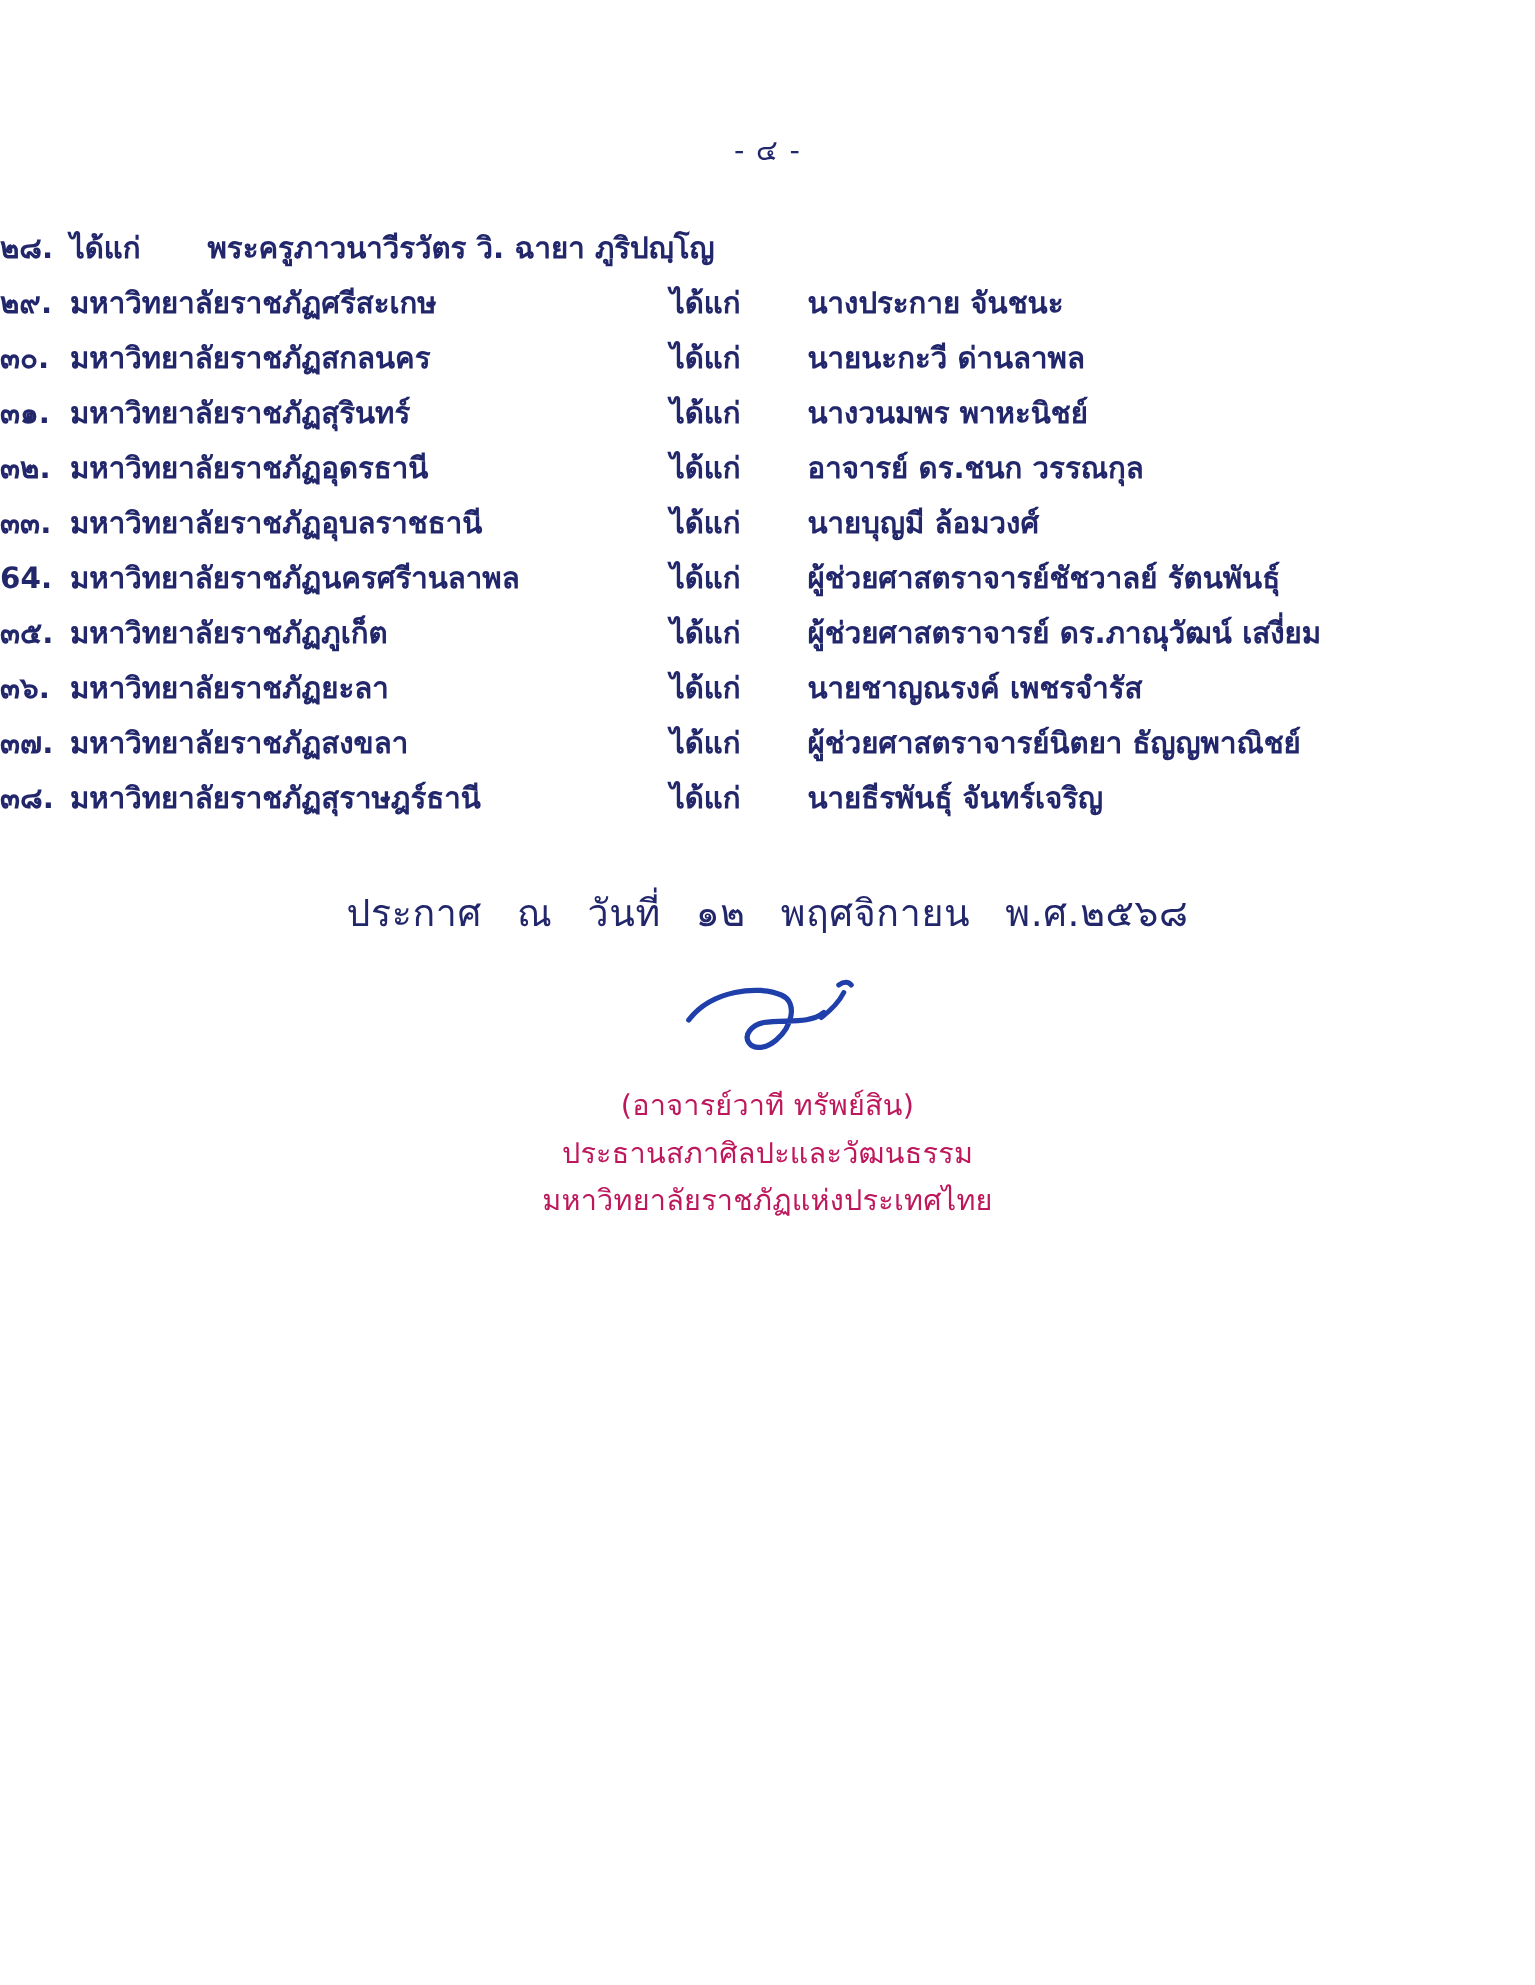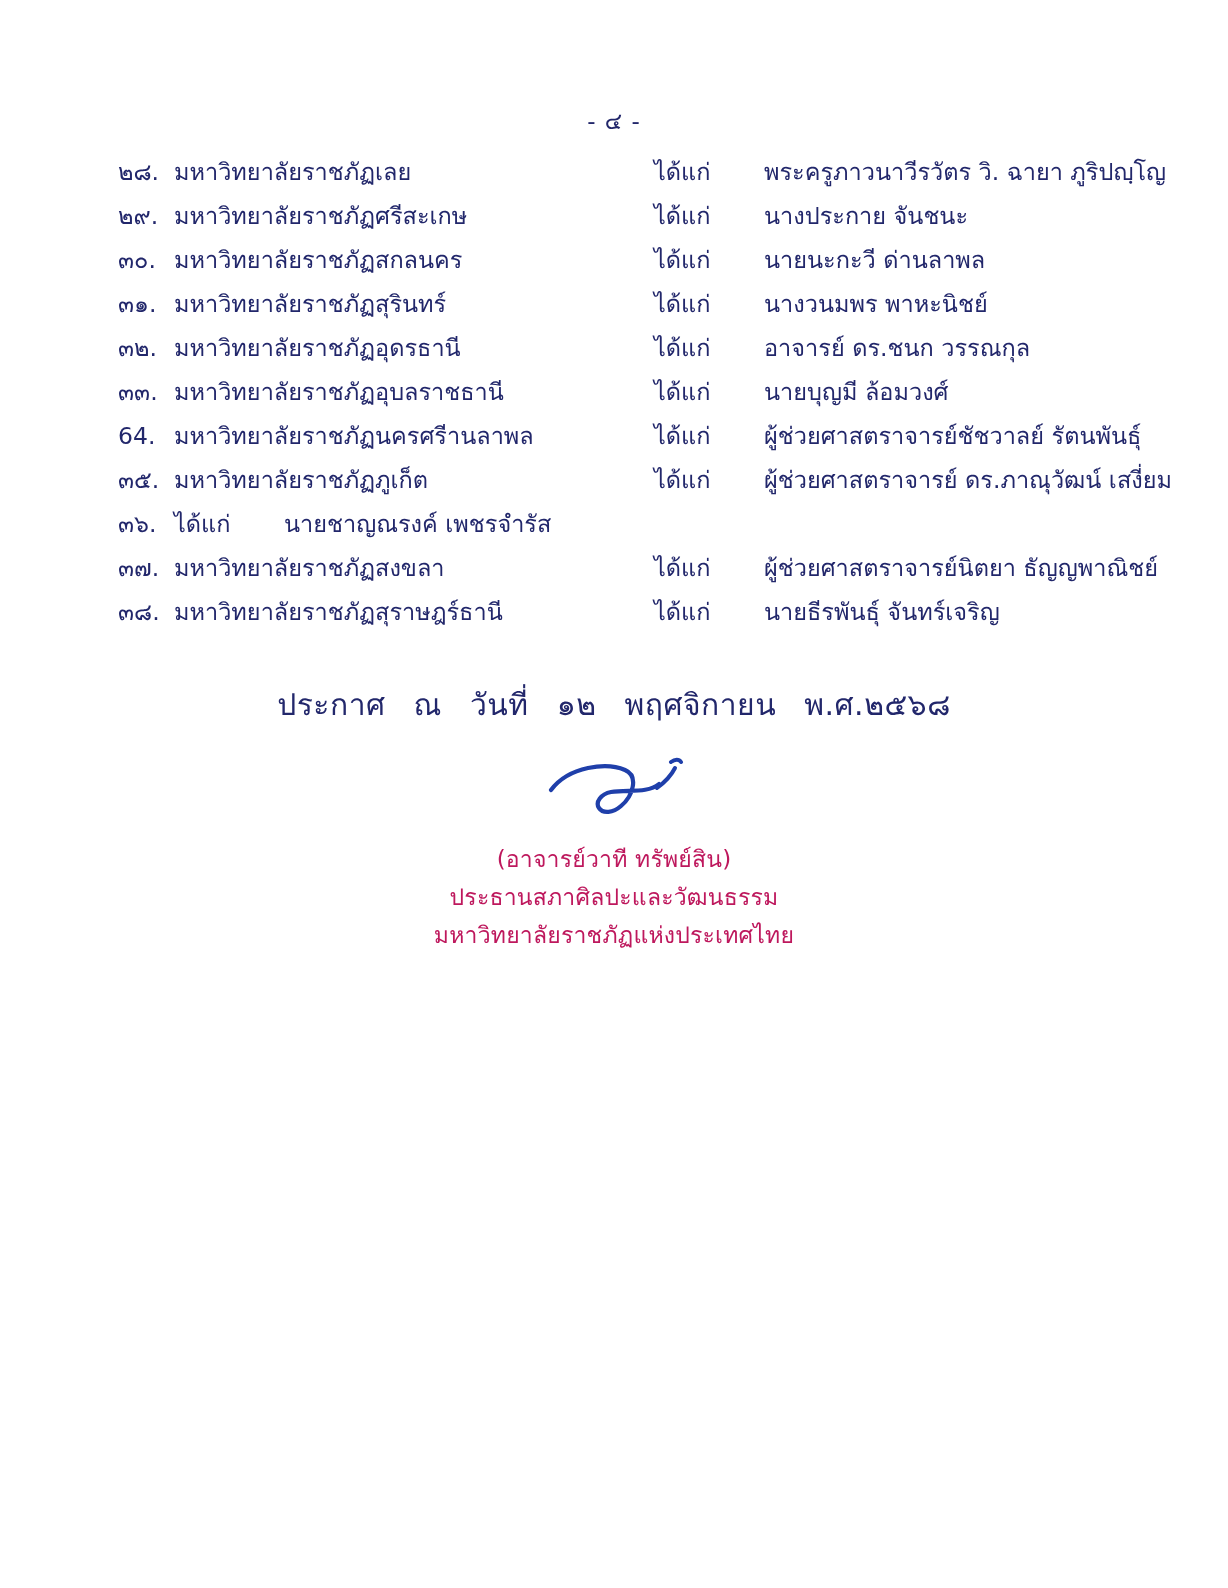--- a/index.html
+++ b/index.html
@@ -24,23 +24,23 @@
   }
   .page-number {
     text-align: center;
     font-size: 23px;
     color: #22276b;
     letter-spacing: 1px;
     margin-top: 110px;
     line-height: 1;
   }
   .list {
-    margin-top: 20px;
-    padding-left: 118px;
+    margin-top: 46px;
     padding-right: 110px;
+    font-weight: bold;
   }
   .row {
     display: flex;
     align-items: baseline;
     height: 44px;
     font-size: 23.5px;
     color: #22276b;
     white-space: nowrap;
   }
   .col-num {
@@ -97,21 +97,20 @@
 <body>
 
 <div class="page">
 
   <div class="page-number">- ๔ -</div>
 
   <div class="list">
 
     <div class="row">
       <div class="col-num">๒๘.</div>
-      <div class="col-univ">มหาวิทยาลัยราชภัฏเลย</div>
       <div class="col-mid">ได้แก่</div>
       <div class="col-name">พระครูภาวนาวีรวัตร วิ. ฉายา ภูริปญฺโญ</div>
     </div>
 
     <div class="row">
       <div class="col-num">๒๙.</div>
       <div class="col-univ">มหาวิทยาลัยราชภัฏศรีสะเกษ</div>
       <div class="col-mid">ได้แก่</div>
       <div class="col-name">นางประกาย จันชนะ</div>
     </div>
@@ -153,20 +152,21 @@
 
     <div class="row">
       <div class="col-num">๓๕.</div>
       <div class="col-univ">มหาวิทยาลัยราชภัฏภูเก็ต</div>
       <div class="col-mid">ได้แก่</div>
       <div class="col-name">ผู้ช่วยศาสตราจารย์ ดร.ภาณุวัฒน์ เสงี่ยม</div>
     </div>
 
     <div class="row">
       <div class="col-num">๓๖.</div>
+      <div class="col-univ">มหาวิทยาลัยราชภัฏยะลา</div>
       <div class="col-mid">ได้แก่</div>
       <div class="col-name">นายชาญณรงค์ เพชรจำรัส</div>
     </div>
 
     <div class="row">
       <div class="col-num">๓๗.</div>
       <div class="col-univ">มหาวิทยาลัยราชภัฏสงขลา</div>
       <div class="col-mid">ได้แก่</div>
       <div class="col-name">ผู้ช่วยศาสตราจารย์นิตยา ธัญญพาณิชย์</div>
     </div>

